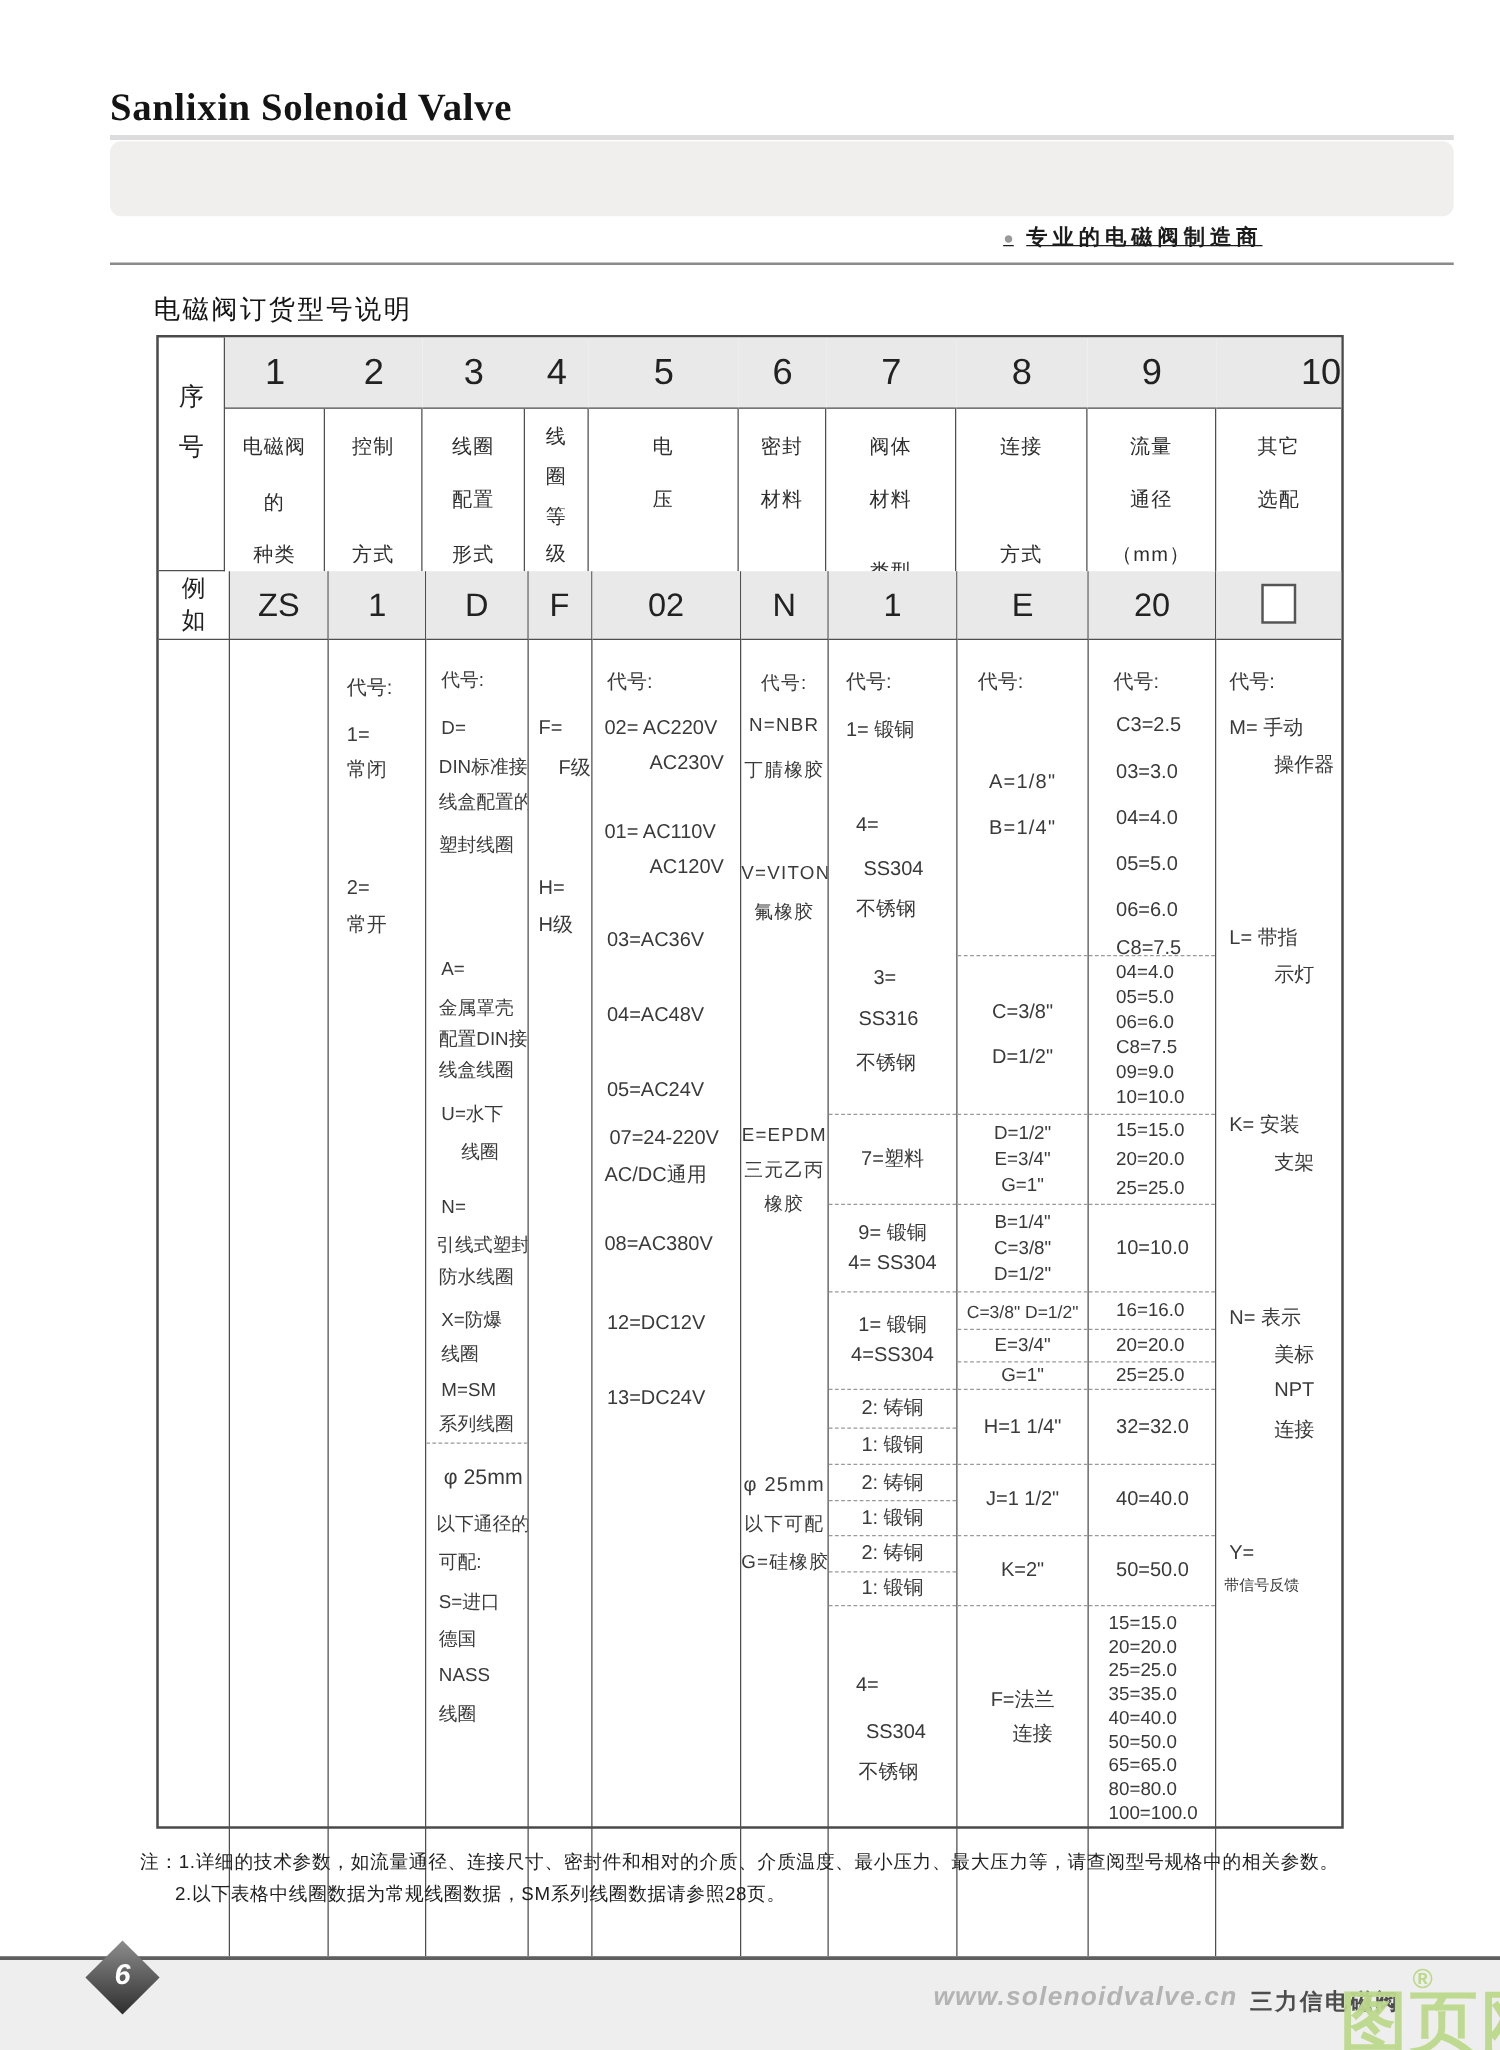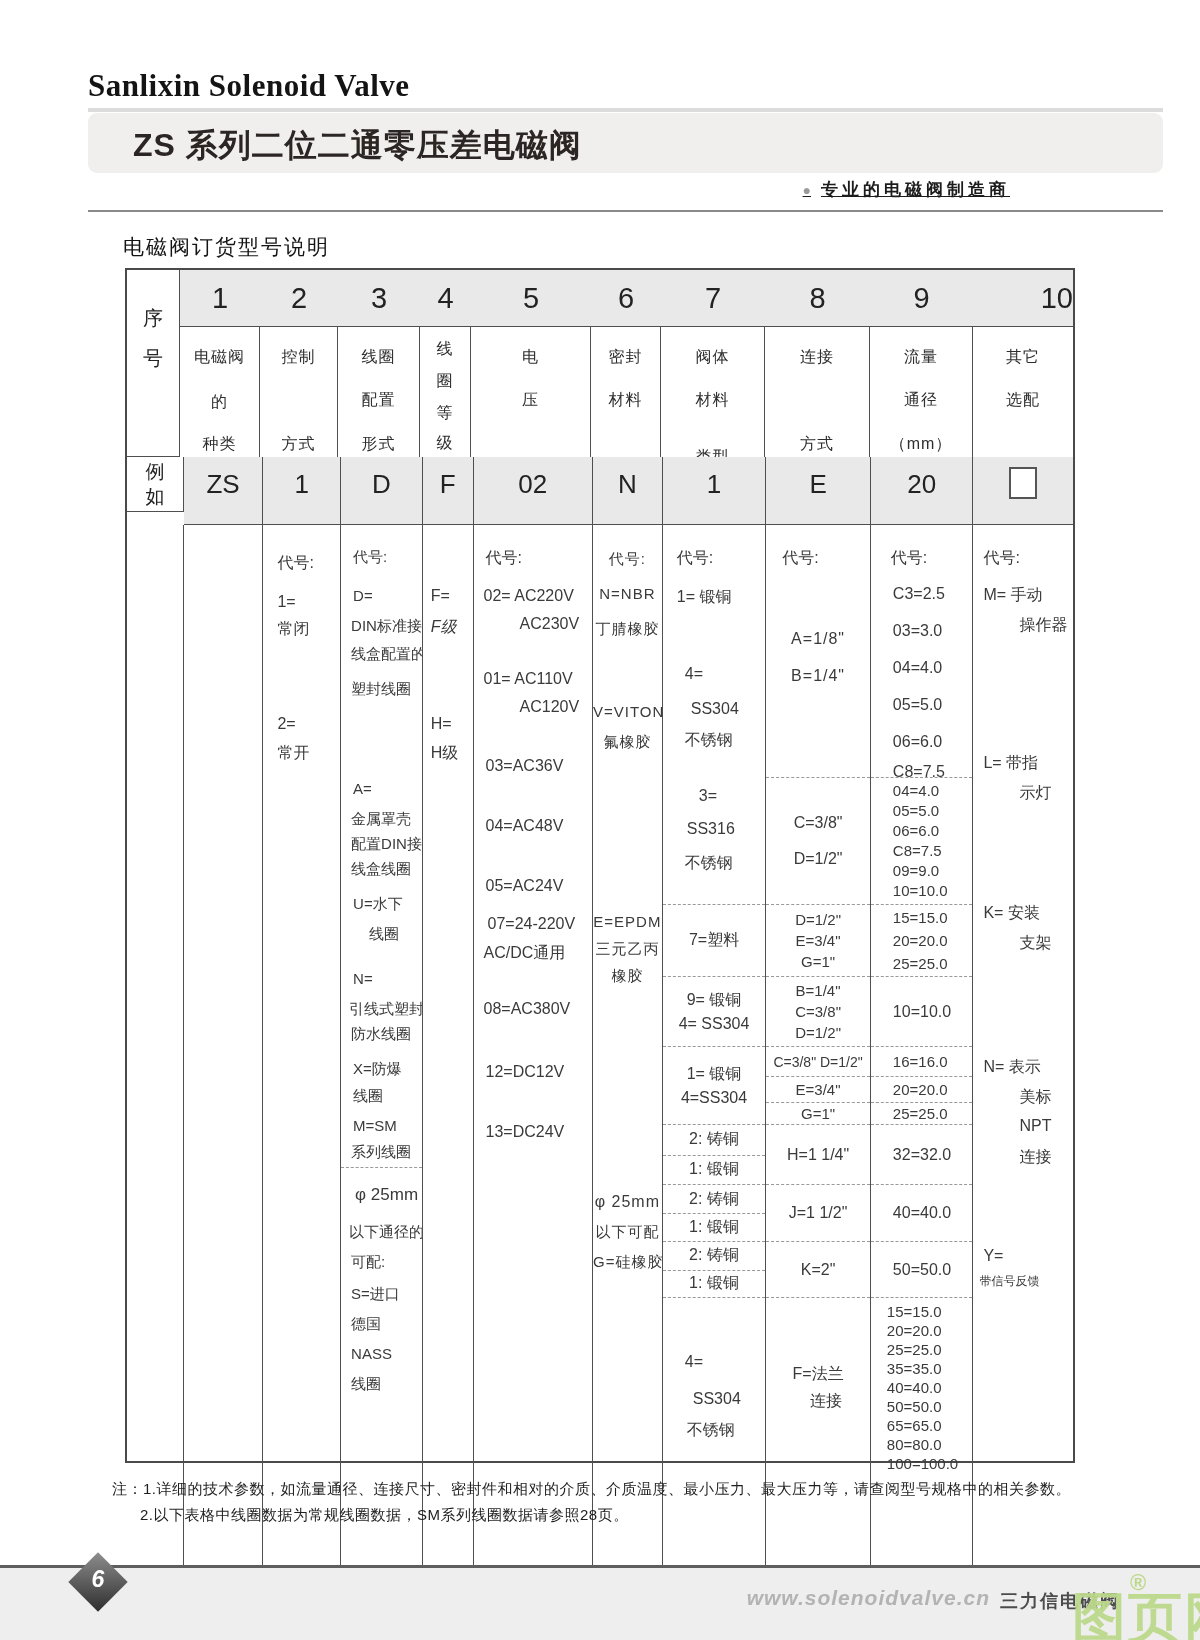--- a/index.html
+++ b/index.html
@@ -27,21 +27,21 @@
   .gray{background:#e9e9e9;}
   .colhead{display:flex;flex-direction:column;}
   .numcell{height:57px;line-height:57px;text-align:center;font-size:29px;color:#222;
            background:#e9e9e9;box-sizing:border-box;border-bottom:1px solid #4f4f4f;}
   .desccell{height:130px;position:relative;font-size:16px;color:#2e2e2e;}
   .dline{position:absolute;left:0;width:100%;text-align:center;white-space:nowrap;letter-spacing:1px;}
   .corner{display:flex;flex-direction:column;align-items:center;justify-content:flex-start;
           padding-top:28px;font-size:20px;color:#222;line-height:40px;}
   .exlabel{display:flex;flex-direction:column;align-items:center;justify-content:center;
            font-size:19px;line-height:25px;color:#222;}
-  .excell{height:68px;line-height:55px;text-align:center;font-size:26px;color:#222;}
+  .excell{height:55px;line-height:55px;text-align:center;font-size:26px;color:#222;}
   .chk{display:inline-block;width:24px;height:28px;border:2px solid #555;background:#fff;
        vertical-align:middle;margin-top:-6px;}
   .ln{position:absolute;white-space:nowrap;color:#3a3a3a;}
   .sec{box-sizing:border-box;position:relative;}
   .sec.dash{border-top:1px dashed #999;}
   .cflex{display:flex;flex-direction:column;align-items:center;justify-content:center;}
   .lflex{display:flex;flex-direction:column;justify-content:center;}
   .half{height:50%;display:flex;align-items:center;justify-content:center;box-sizing:border-box;}
   .half.hd{border-top:1px dashed #999;}
   .dashdiv{position:absolute;left:0;width:100%;border-top:1px dashed #999;}
@@ -63,21 +63,20 @@
   #wm-reg{left:1130px;top:1570px;font-size:22px;color:#bcd98b;font-weight:bold;}
 </style>
 </head>
 <body>
 
 <div id="page">
 
   <div class="abs" id="brand">Sanlixin Solenoid Valve</div>
   <div class="abs" id="rule-light"></div>
   <div class="abs" id="title-bar"></div>
-  <div class="abs" id="page-title">ZS 系列二位二通零压差电磁阀</div>
   <div class="abs" id="tagline"><span class="dot">●</span><span>专业的电磁阀制造商</span></div>
   <div class="abs" id="rule-dark"></div>
   <div class="abs" id="section-title">电磁阀订货型号说明</div>
 
   <div class="abs" id="tbl">
 
     <div class="trow">
       <div class="cell corner" style="width:57px;height:187px;">
         <span>序</span>
         <span>号</span>
@@ -213,21 +212,21 @@
         <span class="ln" style="top:698px;left:8px;">以下通径的</span>
         <span class="ln" style="top:728px;left:10px;">可配:</span>
         <span class="ln" style="top:760px;left:10px;">S=进口</span>
         <span class="ln" style="top:790px;left:10px;">德国</span>
         <span class="ln" style="top:820px;left:10px;">NASS</span>
         <span class="ln" style="top:850px;left:10px;">线圈</span>
       </div>
 
       <div class="cell" style="width:51px;border-bottom:none;">
         <span class="ln" style="top:62px;left:8px;">F=</span>
-        <span class="ln" style="top:92px;left:8px;font-style:italic;">F级</span>
+        <span class="ln" style="top:92px;left:24px;">F级</span>
         <span class="ln" style="top:190px;left:8px;">H=</span>
         <span class="ln" style="top:218px;left:8px;">H级</span>
       </div>
 
       <div class="cell" style="width:120px;border-bottom:none;">
         <span class="ln" style="top:23px;left:12px;">代号:</span>
         <span class="ln" style="top:62px;left:10px;">02= AC220V</span>
         <span class="ln" style="top:90px;left:46px;">AC230V</span>
         <span class="ln" style="top:145px;left:10px;">01= AC110V</span>
         <span class="ln" style="top:173px;left:46px;">AC120V</span>

